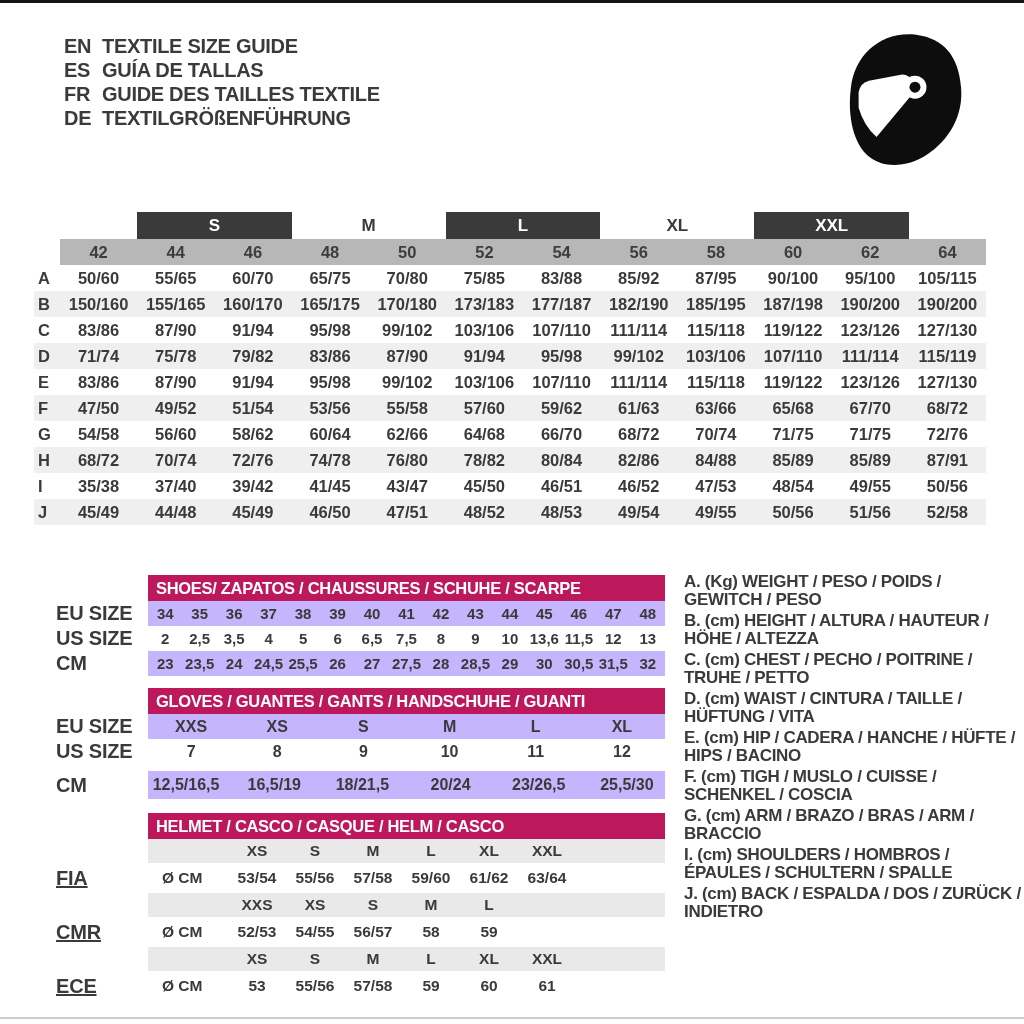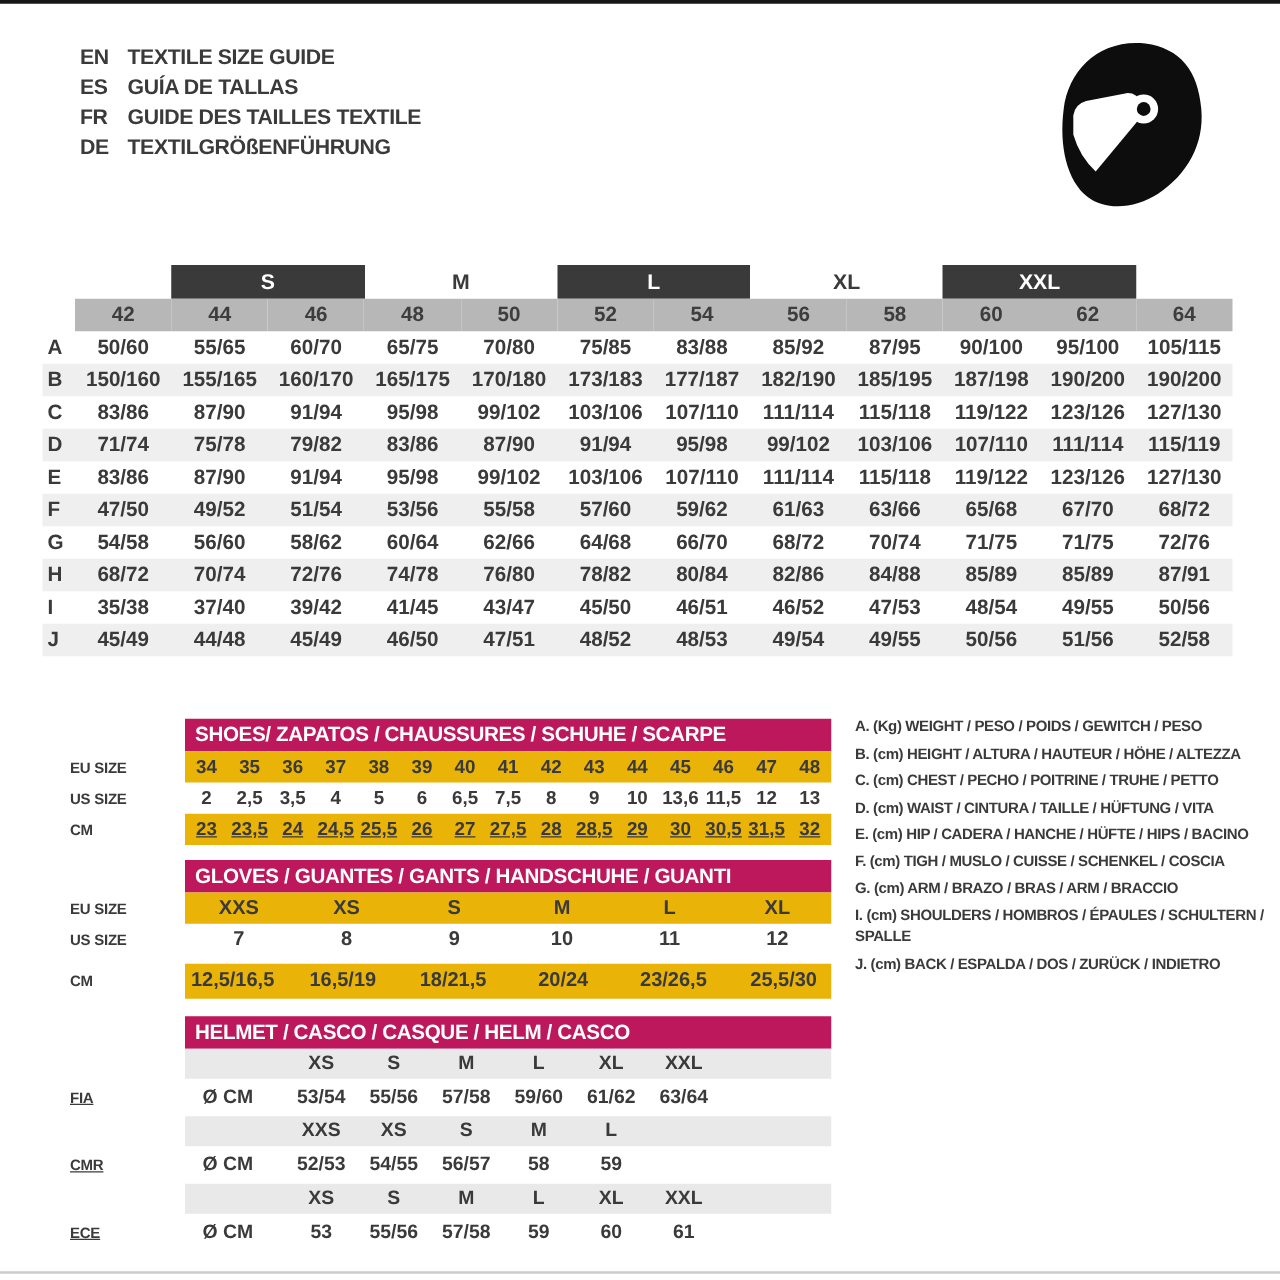--- a/index.html
+++ b/index.html
@@ -6,21 +6,21 @@
   body{
     width:1024px;height:1024px;position:relative;overflow:hidden;
     background:#ffffff;color:#3a3a3a;
     font-family:"Liberation Sans", sans-serif;font-weight:700;
   }
   .top-line{position:absolute;top:0;left:0;width:1024px;height:3px;background:#161616;}
   .bottom-line{position:absolute;bottom:5px;left:0;width:1024px;height:2px;background:#cccccc;}
 
   
   .languages{position:absolute;left:64px;top:34px;letter-spacing:-0.3px;}
-  .lang-row{display:flex;height:24px;align-items:center;font-size:17px;}
+  .lang-row{display:flex;height:24px;align-items:center;font-size:20px;}
   .lang-code{width:38px;}
 
   
   .helmet-box{position:absolute;left:842px;top:24px;width:128px;height:152px;}
 
   
   .size-table{position:absolute;left:34px;top:212px;width:952px;}
   .trow{display:grid;grid-template-columns:26px repeat(12,1fr);align-items:stretch;}
   .ghead{height:27px;}
   .group{grid-column:span 2;display:flex;align-items:center;justify-content:center;font-size:17px;}
@@ -30,43 +30,43 @@
   .drow{height:26px;font-size:16.5px;align-items:center;}
   .drow.alt{background:#efefef;}
   .letter{padding-left:4px;text-align:left;display:flex;align-items:center;}
   .val{text-align:center;}
 
   
   .subtable{position:absolute;left:148px;width:517px;}
   .subhead{height:26px;background:#be185d;color:#ffffff;display:flex;align-items:center;
            padding-left:8px;font-size:16.5px;letter-spacing:-0.3px;box-sizing:border-box;}
   .srow{display:grid;align-items:center;height:25px;font-size:15px;}
-  .srow.shaded{background:#eab308;}
+  .srow.shaded{background:#c4b5fd;}
   .shoes-table{top:575px;}
   .gloves-table{top:688px;}
   .gloves-table .srow{font-size:16px;}
   .gloves-table .srow:last-child{margin-top:7px;height:28px;}
   .helmet-table{top:813px;}
   .hrow{display:grid;grid-template-columns:80px repeat(6,58px) 1fr;align-items:center;font-size:15.5px;}
   .hrow.shaded{background:#e9e9e9;height:24px;}
   .hrow.vrow{height:30px;}
   .unit{text-align:left;padding-left:14px;}
 
   
-  .side-labels{position:absolute;left:56px;font-size:12px;letter-spacing:-0.2px;}
+  .side-labels{position:absolute;left:56px;font-size:20px;letter-spacing:-0.2px;}
   .shoes-labels{top:601px;}
   .gloves-labels{top:714px;}
   .helmet-labels{top:839px;}
   .side-label{height:25px;display:flex;align-items:center;}
   .gloves-labels .side-label:last-child{margin-top:7px;height:28px;}
   .h-spacer{height:24px;}
   .h-label{height:30px;display:flex;align-items:center;text-decoration:underline;}
 
   
-  .legend{position:absolute;left:684px;top:573px;width:338px;font-size:12px;
+  .legend{position:absolute;left:684px;top:573px;width:338px;font-size:17px;
           letter-spacing:-0.3px;line-height:17.5px;}
   .legend-item{margin-bottom:4px;}
 </style>
 </head>
 <body>
 
 <div class="top-line"></div>
 
 <div class="languages">
   <div class="lang-row">
@@ -303,21 +303,21 @@
       <div class="val">6,5</div>
       <div class="val">7,5</div>
       <div class="val">8</div>
       <div class="val">9</div>
       <div class="val">10</div>
       <div class="val">13,6</div>
       <div class="val">11,5</div>
       <div class="val">12</div>
       <div class="val">13</div>
     </div>
-    <div class="srow shaded" style="grid-template-columns: repeat(15, 1fr); text-decoration: underline;">
+    <div class="srow shaded" style="grid-template-columns: repeat(15, 1fr);">
       <div class="val">23</div>
       <div class="val">23,5</div>
       <div class="val">24</div>
       <div class="val">24,5</div>
       <div class="val">25,5</div>
       <div class="val">26</div>
       <div class="val">27</div>
       <div class="val">27,5</div>
       <div class="val">28</div>
       <div class="val">28,5</div>

